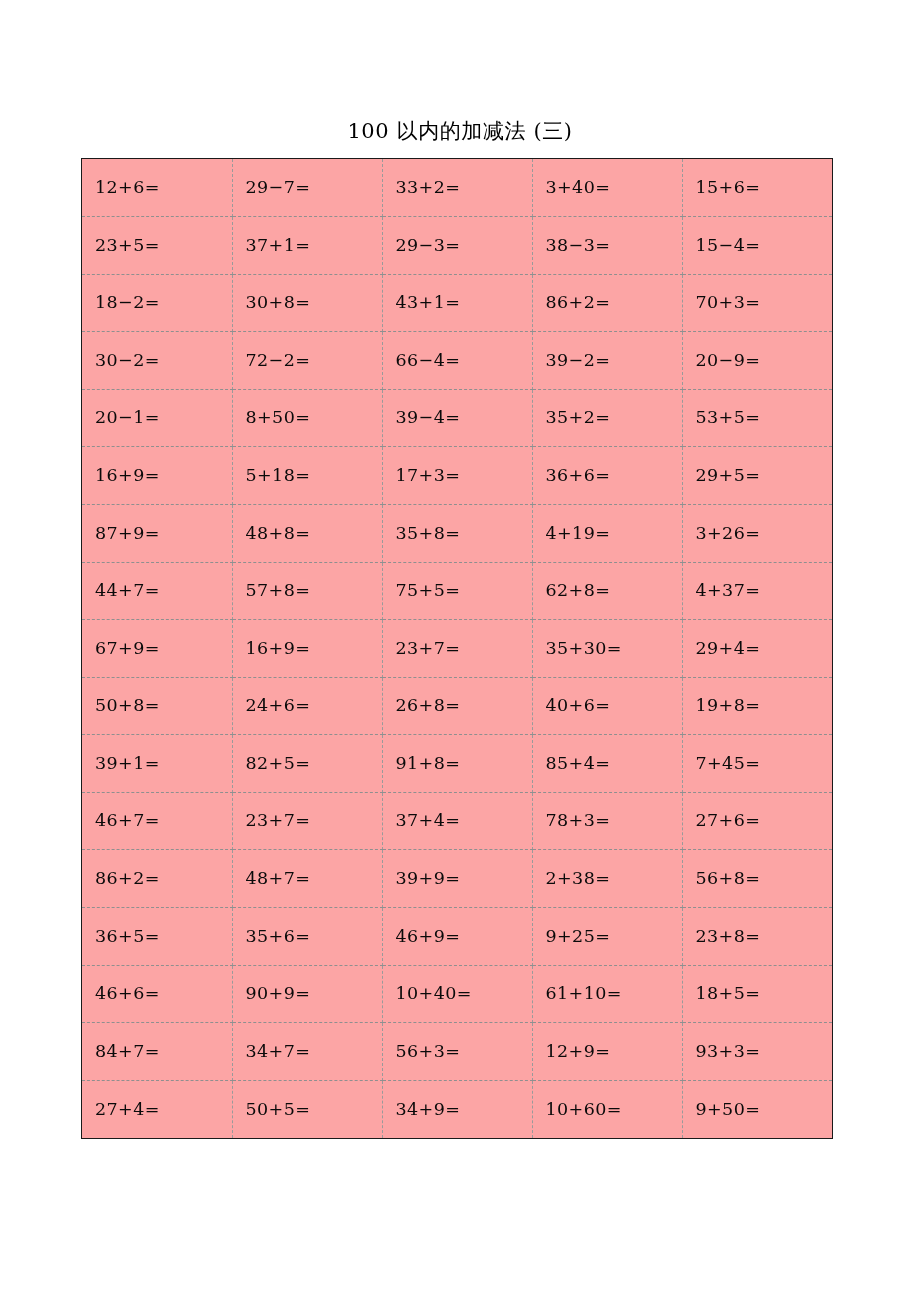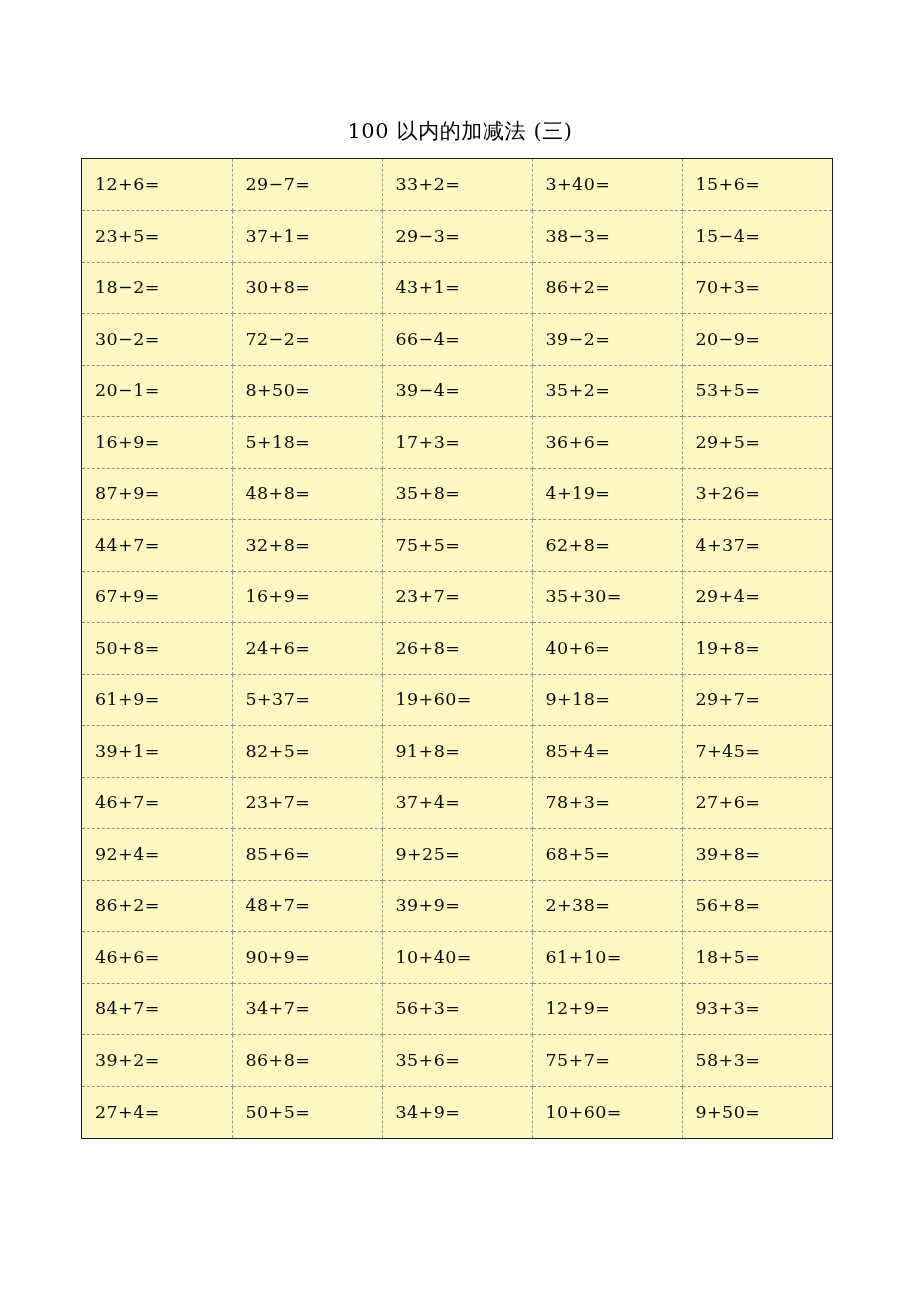--- a/index.html
+++ b/index.html
@@ -43,21 +43,21 @@
 
   
   .worksheet-table-wrap {
     position: absolute;
     left: 81px;
     top: 158px;
     width: 752px;
     height: 981px;
     border: 1.4px solid #1a1a1a;
     box-sizing: border-box;
-    background: #fef9c3;
+    background: #fca5a5;
   }
 
   table.problems {
     width: 100%;
     height: 100%;
     border-collapse: collapse;
     table-layout: fixed;
   }
 
   table.problems td {
@@ -142,96 +142,82 @@
           </tr>
           <tr>
             <td><span class="cell-text">87+9=</span></td>
             <td><span class="cell-text">48+8=</span></td>
             <td><span class="cell-text">35+8=</span></td>
             <td><span class="cell-text">4+19=</span></td>
             <td><span class="cell-text">3+26=</span></td>
           </tr>
           <tr>
             <td><span class="cell-text">44+7=</span></td>
-            <td><span class="cell-text">32+8=</span></td>
+            <td><span class="cell-text">57+8=</span></td>
             <td><span class="cell-text">75+5=</span></td>
             <td><span class="cell-text">62+8=</span></td>
             <td><span class="cell-text">4+37=</span></td>
           </tr>
           <tr>
             <td><span class="cell-text">67+9=</span></td>
             <td><span class="cell-text">16+9=</span></td>
             <td><span class="cell-text">23+7=</span></td>
             <td><span class="cell-text">35+30=</span></td>
             <td><span class="cell-text">29+4=</span></td>
           </tr>
           <tr>
             <td><span class="cell-text">50+8=</span></td>
             <td><span class="cell-text">24+6=</span></td>
             <td><span class="cell-text">26+8=</span></td>
             <td><span class="cell-text">40+6=</span></td>
             <td><span class="cell-text">19+8=</span></td>
           </tr>
           <tr>
-            <td><span class="cell-text">61+9=</span></td>
-            <td><span class="cell-text">5+37=</span></td>
-            <td><span class="cell-text">19+60=</span></td>
-            <td><span class="cell-text">9+18=</span></td>
-            <td><span class="cell-text">29+7=</span></td>
-          </tr>
-          <tr>
             <td><span class="cell-text">39+1=</span></td>
             <td><span class="cell-text">82+5=</span></td>
             <td><span class="cell-text">91+8=</span></td>
             <td><span class="cell-text">85+4=</span></td>
             <td><span class="cell-text">7+45=</span></td>
           </tr>
           <tr>
             <td><span class="cell-text">46+7=</span></td>
             <td><span class="cell-text">23+7=</span></td>
             <td><span class="cell-text">37+4=</span></td>
             <td><span class="cell-text">78+3=</span></td>
             <td><span class="cell-text">27+6=</span></td>
           </tr>
           <tr>
-            <td><span class="cell-text">92+4=</span></td>
-            <td><span class="cell-text">85+6=</span></td>
-            <td><span class="cell-text">9+25=</span></td>
-            <td><span class="cell-text">68+5=</span></td>
-            <td><span class="cell-text">39+8=</span></td>
-          </tr>
-          <tr>
             <td><span class="cell-text">86+2=</span></td>
             <td><span class="cell-text">48+7=</span></td>
             <td><span class="cell-text">39+9=</span></td>
             <td><span class="cell-text">2+38=</span></td>
             <td><span class="cell-text">56+8=</span></td>
           </tr>
           <tr>
+            <td><span class="cell-text">36+5=</span></td>
+            <td><span class="cell-text">35+6=</span></td>
+            <td><span class="cell-text">46+9=</span></td>
+            <td><span class="cell-text">9+25=</span></td>
+            <td><span class="cell-text">23+8=</span></td>
+          </tr>
+          <tr>
             <td><span class="cell-text">46+6=</span></td>
             <td><span class="cell-text">90+9=</span></td>
             <td><span class="cell-text">10+40=</span></td>
             <td><span class="cell-text">61+10=</span></td>
             <td><span class="cell-text">18+5=</span></td>
           </tr>
           <tr>
             <td><span class="cell-text">84+7=</span></td>
             <td><span class="cell-text">34+7=</span></td>
             <td><span class="cell-text">56+3=</span></td>
             <td><span class="cell-text">12+9=</span></td>
             <td><span class="cell-text">93+3=</span></td>
           </tr>
           <tr>
-            <td><span class="cell-text">39+2=</span></td>
-            <td><span class="cell-text">86+8=</span></td>
-            <td><span class="cell-text">35+6=</span></td>
-            <td><span class="cell-text">75+7=</span></td>
-            <td><span class="cell-text">58+3=</span></td>
-          </tr>
-          <tr>
             <td><span class="cell-text">27+4=</span></td>
             <td><span class="cell-text">50+5=</span></td>
             <td><span class="cell-text">34+9=</span></td>
             <td><span class="cell-text">10+60=</span></td>
             <td><span class="cell-text">9+50=</span></td>
           </tr>
         </tbody>
     </table>
   </div>
 

